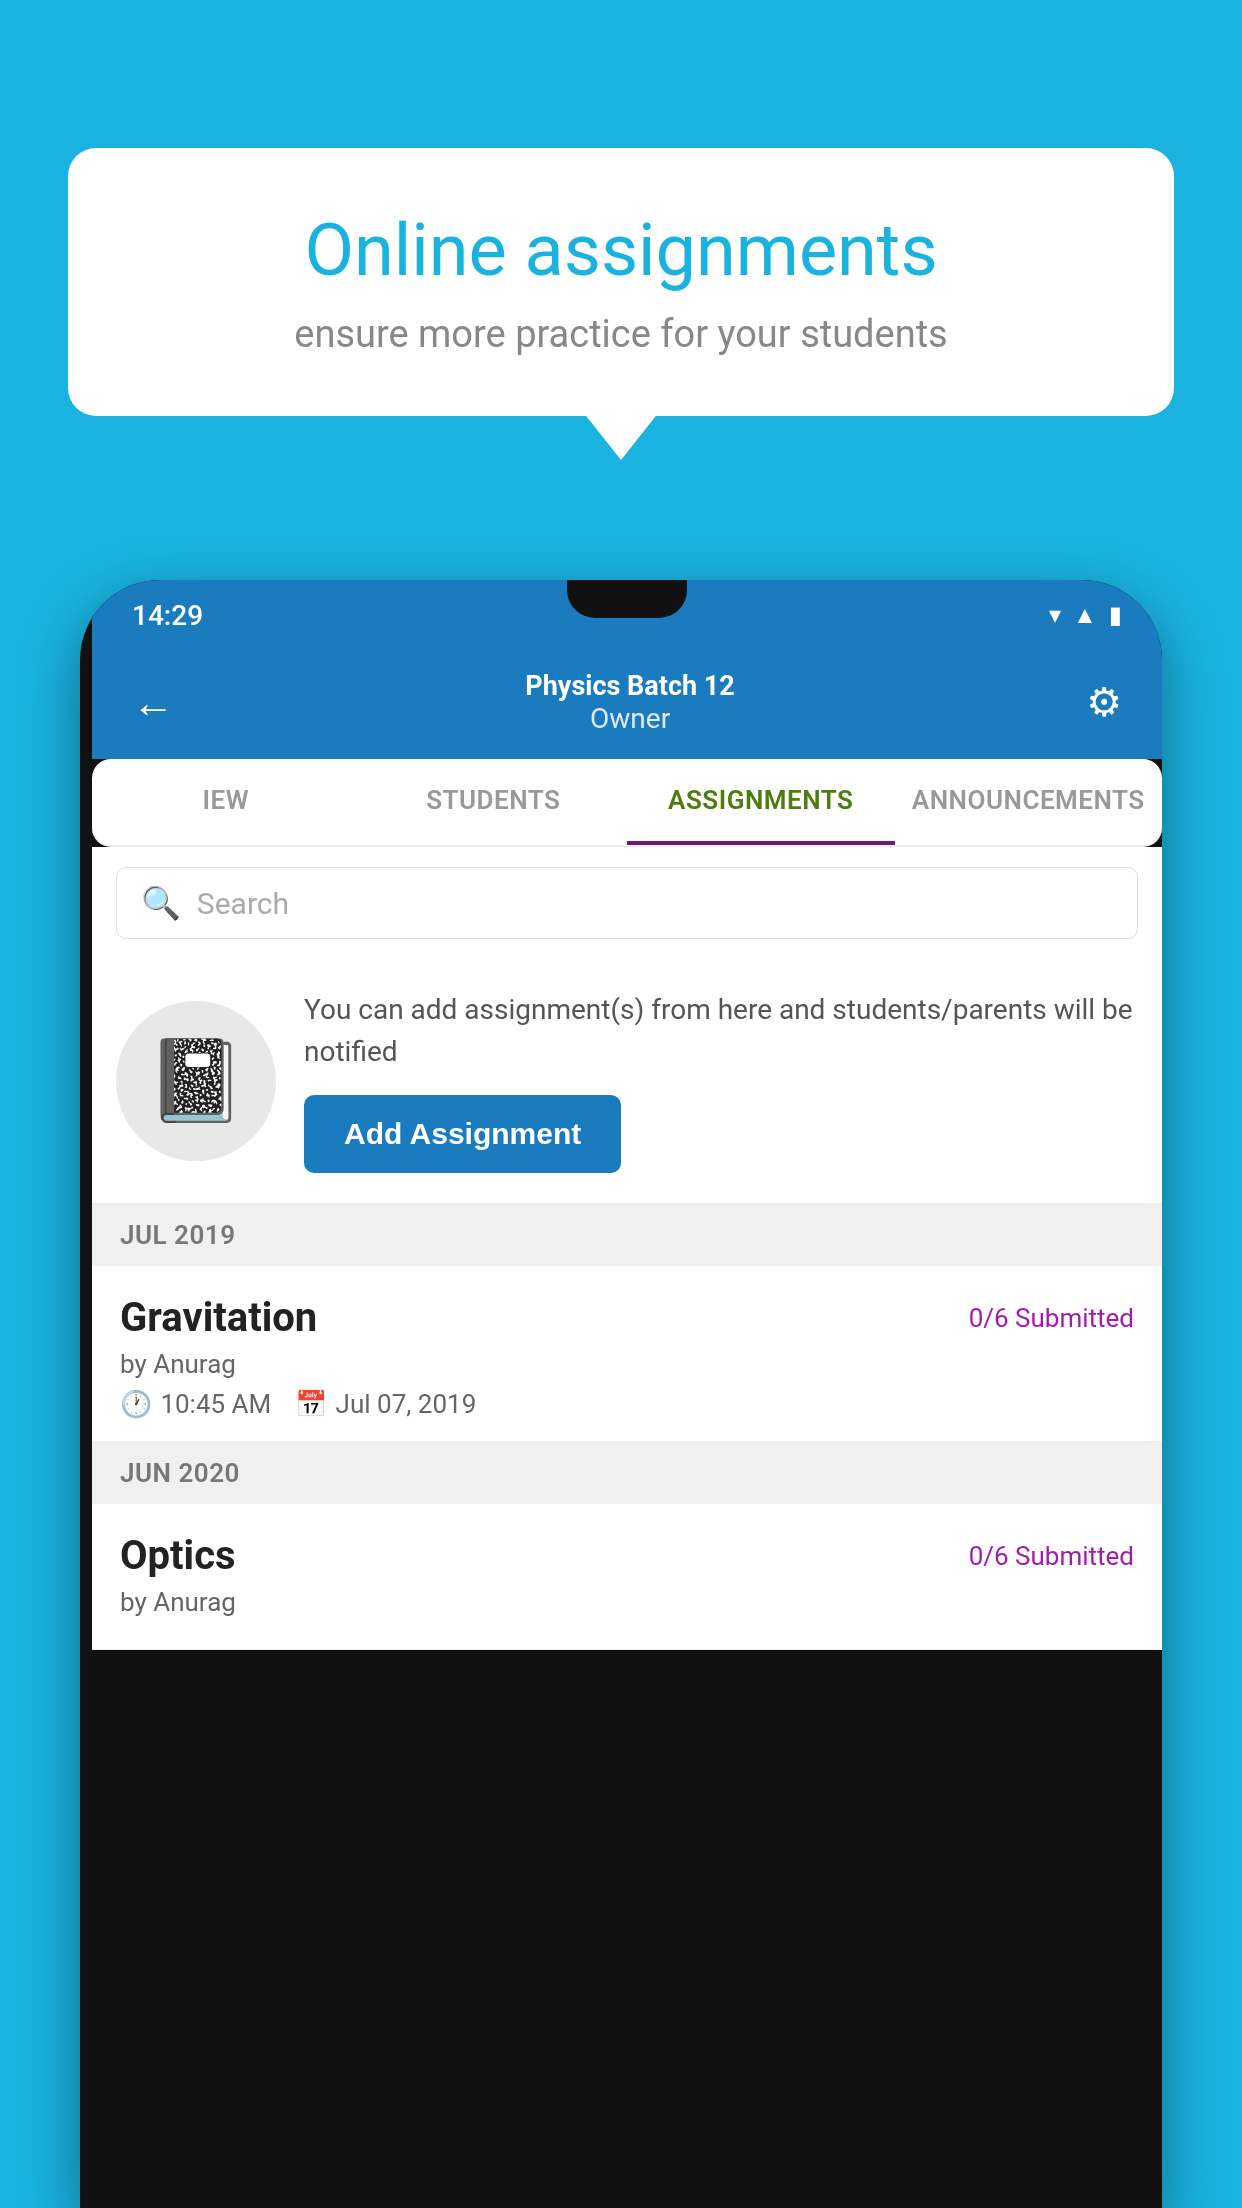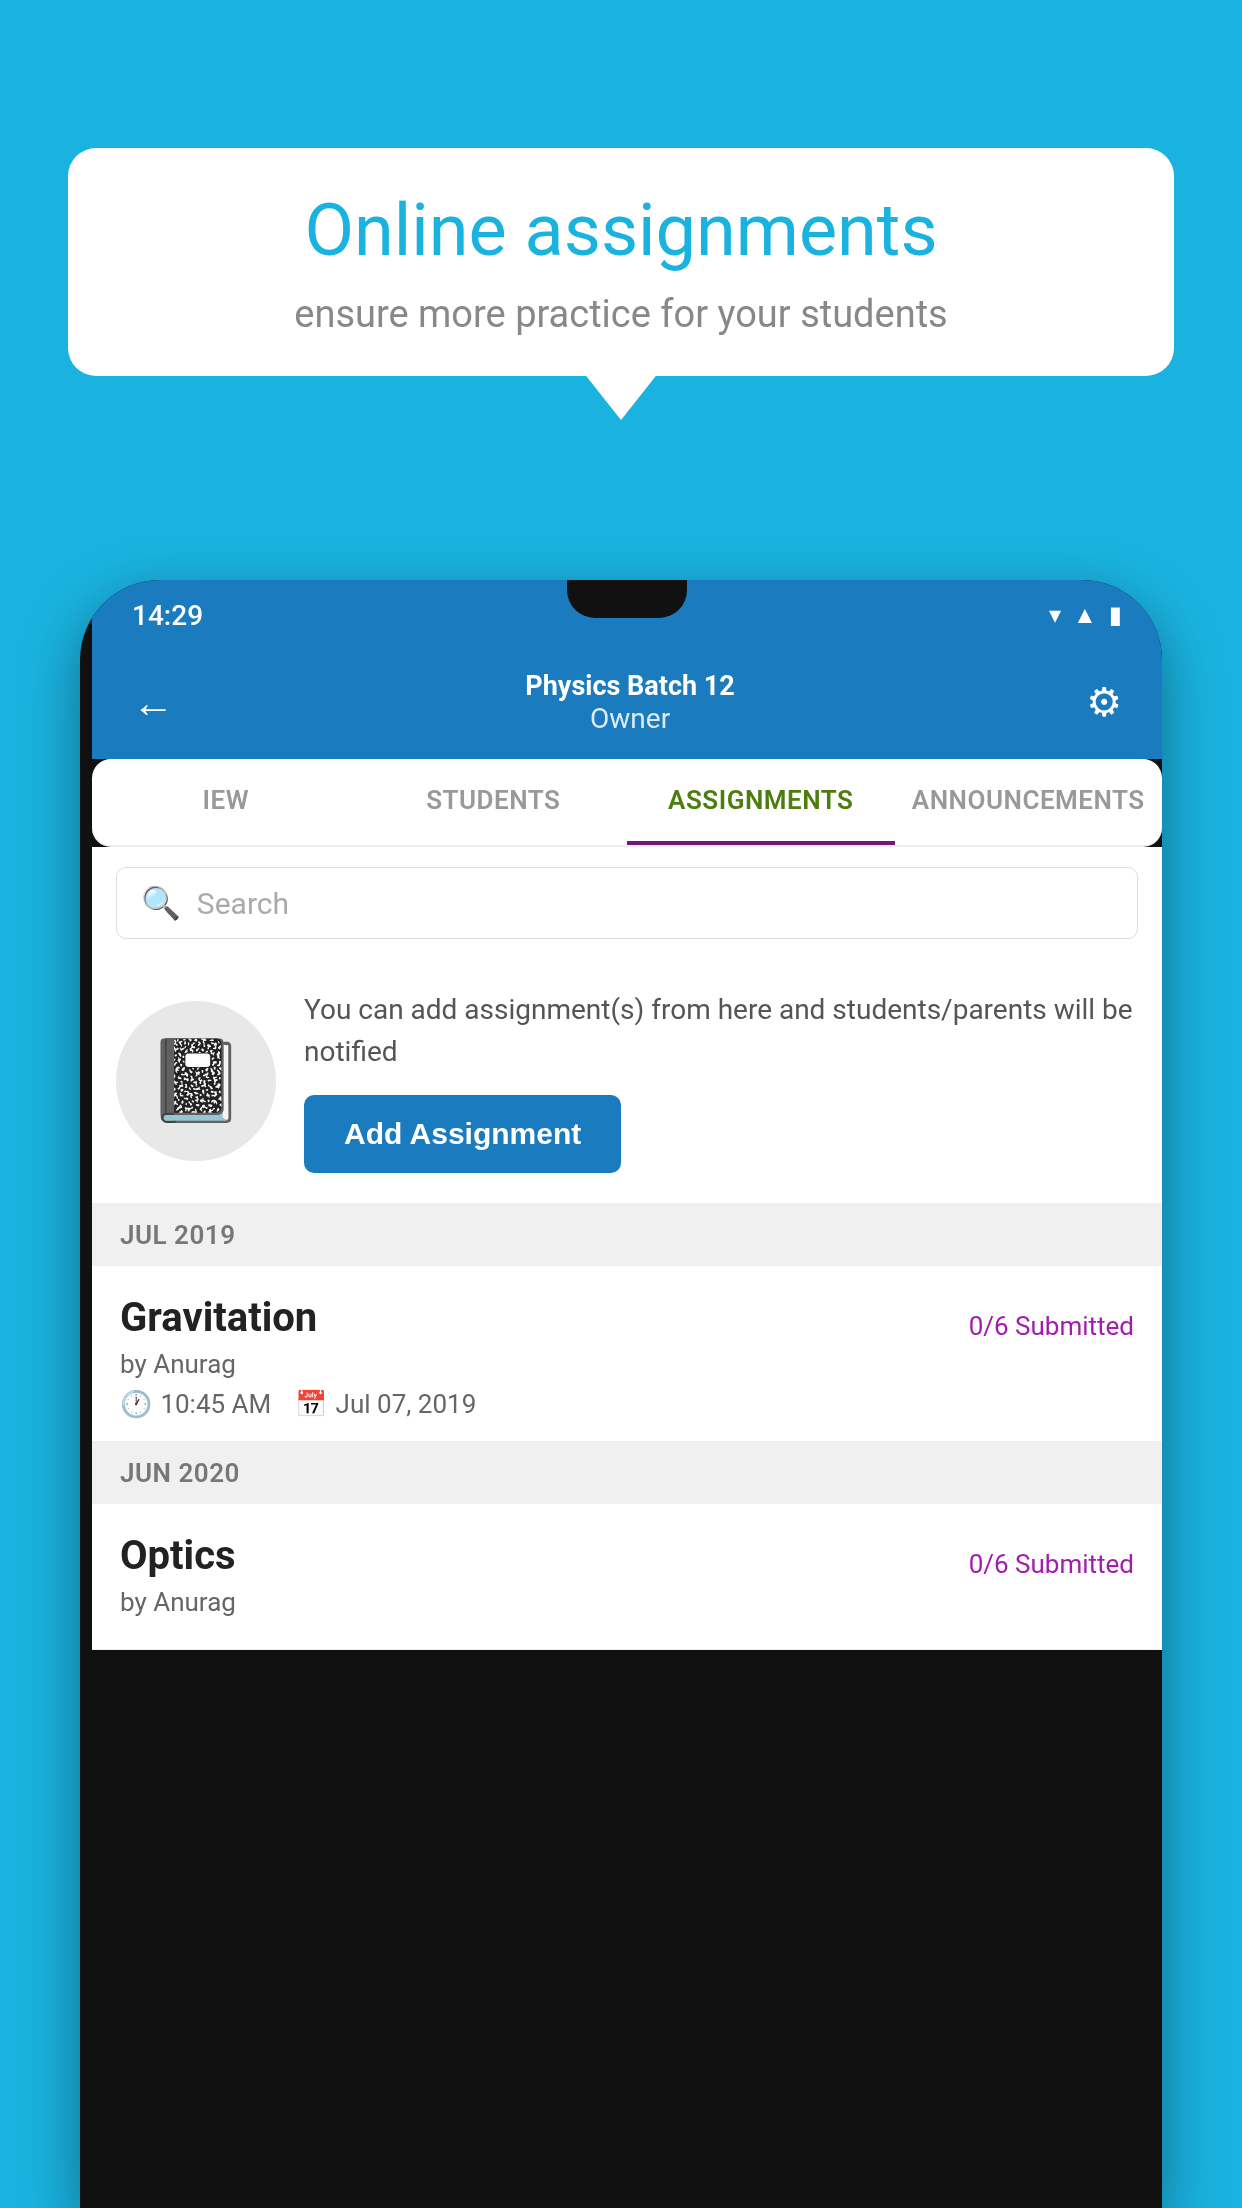--- a/index.html
+++ b/index.html
@@ -20,21 +20,21 @@
       left: 68px;
       right: 68px;
       display: flex;
       flex-direction: column;
       align-items: center;
     }
 
     .speech-bubble {
       background: white;
       border-radius: 28px;
-      padding: 40px 70px;
+      padding: 60px 70px;
       text-align: center;
       width: 100%;
       position: relative;
     }
 
     .speech-bubble::after {
       content: '';
       position: absolute;
       bottom: -44px;
       left: 50%;
@@ -269,21 +269,21 @@
     
     .assignment-item {
       padding: 28px 28px 22px;
       border-bottom: 1px solid #eee;
       background: white;
     }
 
     .assignment-row1 {
       display: flex;
       justify-content: space-between;
-      align-items: flex-end;
+      align-items: center;
       margin-bottom: 8px;
     }
 
     .assignment-name {
       font-size: 40px;
       font-weight: 700;
       color: #222;
     }
 
     .assignment-submitted {

